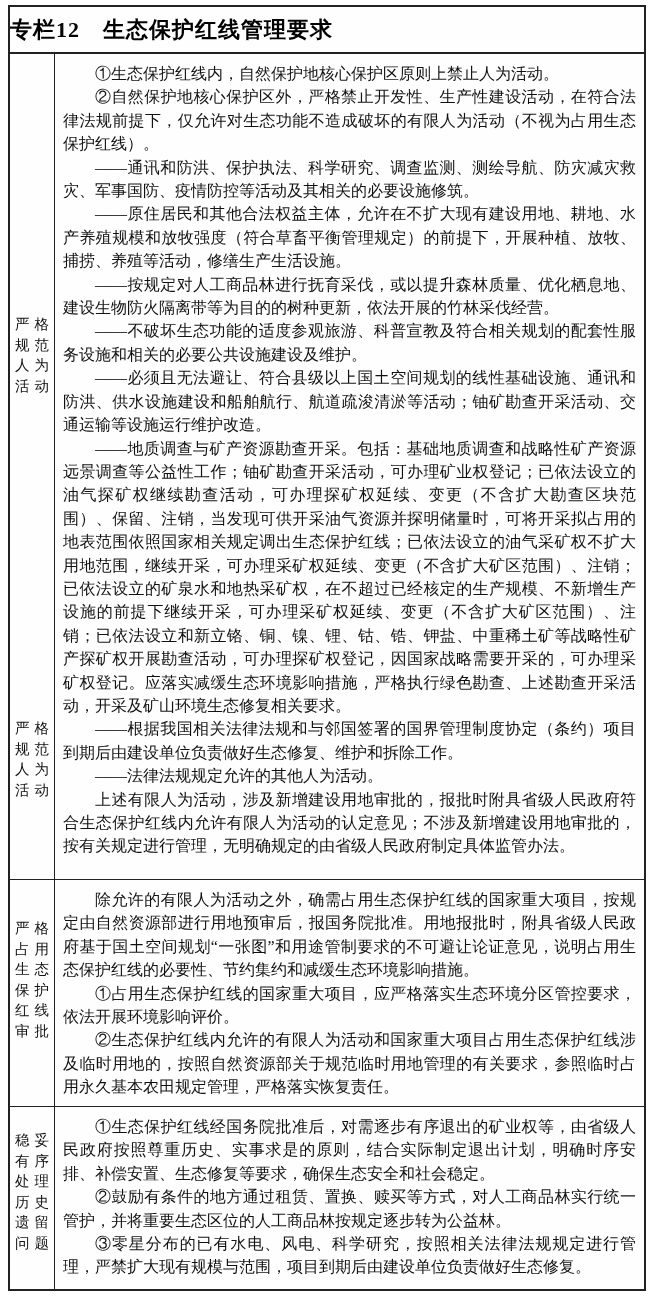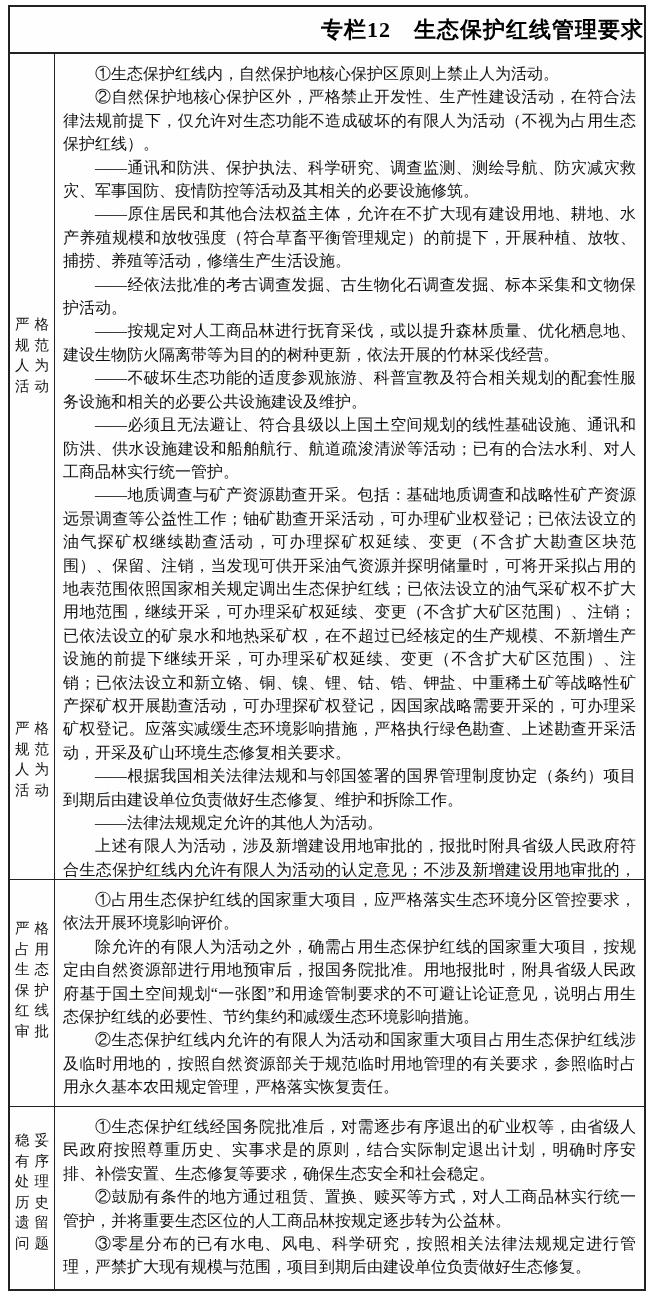--- a/index.html
+++ b/index.html
@@ -22,21 +22,21 @@
     top: 5px;
     width: 638px;
     height: 1286px;
     border: 2px solid #222222;
     box-sizing: border-box;
     background: #fefefe;
   }
   .title {
     height: 45px;
     line-height: 45px;
-    text-align: right;
+    text-align: left;
     font-size: 22px;
     font-weight: bold;
     color: #000000;
     border-bottom: 2px solid #222222;
     letter-spacing: 1px;
     overflow: hidden;
   }
   .tbl {
     display: block;
   }
@@ -137,24 +137,23 @@
                 <span>活</span>
                 <span>动</span>
               </div>
             </div>
           </div>
           <div class="content">
             <p class="para">①生态保护红线内，自然保护地核心保护区原则上禁止人为活动。</p>
             <p class="para">②自然保护地核心保护区外，严格禁止开发性、生产性建设活动，在符合法律法规前提下，仅允许对生态功能不造成破坏的有限人为活动（不视为占用生态保护红线）。</p>
             <p class="para">——通讯和防洪、保护执法、科学研究、调查监测、测绘导航、防灾减灾救灾、军事国防、疫情防控等活动及其相关的必要设施修筑。</p>
             <p class="para">——原住居民和其他合法权益主体，允许在不扩大现有建设用地、耕地、水产养殖规模和放牧强度（符合草畜平衡管理规定）的前提下，开展种植、放牧、捕捞、养殖等活动，修缮生产生活设施。</p>
-            <p class="para">——经依法批准的考古调查发掘、古生物化石调查发掘、标本采集和文物保护活动。</p>
             <p class="para">——按规定对人工商品林进行抚育采伐，或以提升森林质量、优化栖息地、建设生物防火隔离带等为目的的树种更新，依法开展的竹林采伐经营。</p>
             <p class="para">——不破坏生态功能的适度参观旅游、科普宣教及符合相关规划的配套性服务设施和相关的必要公共设施建设及维护。</p>
-            <p class="para">——必须且无法避让、符合县级以上国土空间规划的线性基础设施、通讯和防洪、供水设施建设和船舶航行、航道疏浚清淤等活动；已有的合法水利、对人工商品林实行统一管护。</p>
+            <p class="para">——必须且无法避让、符合县级以上国土空间规划的线性基础设施、通讯和防洪、供水设施建设和船舶航行、航道疏浚清淤等活动；铀矿勘查开采活动、交通运输等设施运行维护改造。</p>
             <p class="para">——地质调查与矿产资源勘查开采。包括：基础地质调查和战略性矿产资源远景调查等公益性工作；铀矿勘查开采活动，可办理矿业权登记；已依法设立的油气探矿权继续勘查活动，可办理探矿权延续、变更（不含扩大勘查区块范围）、保留、注销，当发现可供开采油气资源并探明储量时，可将开采拟占用的地表范围依照国家相关规定调出生态保护红线；已依法设立的油气采矿权不扩大用地范围，继续开采，可办理采矿权延续、变更（不含扩大矿区范围）、注销；已依法设立的矿泉水和地热采矿权，在不超过已经核定的生产规模、不新增生产设施的前提下继续开采，可办理采矿权延续、变更（不含扩大矿区范围）、注销；已依法设立和新立铬、铜、镍、锂、钴、锆、钾盐、中重稀土矿等战略性矿产探矿权开展勘查活动，可办理探矿权登记，因国家战略需要开采的，可办理采矿权登记。应落实减缓生态环境影响措施，严格执行绿色勘查、上述勘查开采活动，开采及矿山环境生态修复相关要求。</p>
             <p class="para">——根据我国相关法律法规和与邻国签署的国界管理制度协定（条约）项目到期后由建设单位负责做好生态修复、维护和拆除工作。</p>
             <p class="para">——法律法规规定允许的其他人为活动。</p>
             <p class="para">上述有限人为活动，涉及新增建设用地审批的，报批时附具省级人民政府符合生态保护红线内允许有限人为活动的认定意见；不涉及新增建设用地审批的，按有关规定进行管理，无明确规定的由省级人民政府制定具体监管办法。</p>
           </div>
         </div>
         <div class="row">
           <div class="labelcell">
             <div class="label-group g0">
               <div class="label-line">
@@ -177,22 +176,22 @@
                 <span>红</span>
                 <span>线</span>
               </div>
               <div class="label-line">
                 <span>审</span>
                 <span>批</span>
               </div>
             </div>
           </div>
           <div class="content">
+            <p class="para">除允许的有限人为活动之外，确需占用生态保护红线的国家重大项目，按规定由自然资源部进行用地预审后，报国务院批准。用地报批时，附具省级人民政府基于国土空间规划“一张图”和用途管制要求的不可避让论证意见，说明占用生态保护红线的必要性、节约集约和减缓生态环境影响措施。</p>
             <p class="para">①占用生态保护红线的国家重大项目，应严格落实生态环境分区管控要求，依法开展环境影响评价。</p>
-            <p class="para">除允许的有限人为活动之外，确需占用生态保护红线的国家重大项目，按规定由自然资源部进行用地预审后，报国务院批准。用地报批时，附具省级人民政府基于国土空间规划“一张图”和用途管制要求的不可避让论证意见，说明占用生态保护红线的必要性、节约集约和减缓生态环境影响措施。</p>
             <p class="para">②生态保护红线内允许的有限人为活动和国家重大项目占用生态保护红线涉及临时用地的，按照自然资源部关于规范临时用地管理的有关要求，参照临时占用永久基本农田规定管理，严格落实恢复责任。</p>
           </div>
         </div>
         <div class="row">
           <div class="labelcell">
             <div class="label-group g0">
               <div class="label-line">
                 <span>稳</span>
                 <span>妥</span>
               </div>

